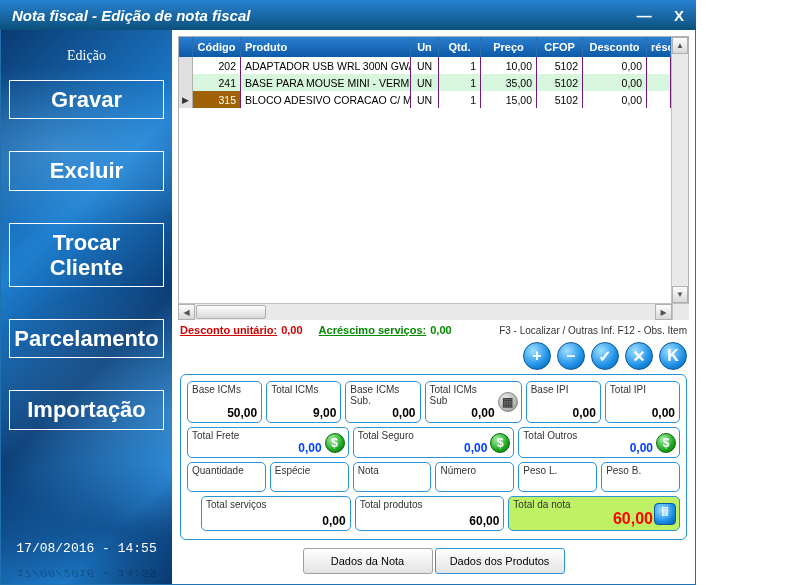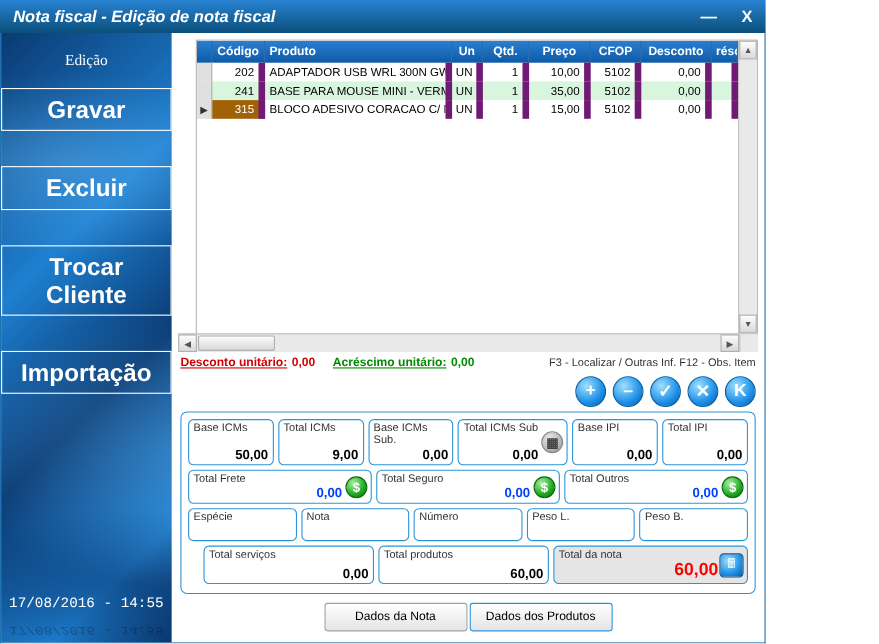--- a/index.html
+++ b/index.html
@@ -40,24 +40,24 @@
 .timestamp {
   position: absolute; bottom: 28px; left: 0; right: 0; text-align: center;
   font-size: 13px; font-family: "Courier New", monospace; color: #fff; z-index: 1;
 }
 .shadowts {
   position: absolute; bottom: 4px; left: 0; right: 0; text-align: center;
   font-size: 13px; font-family: "Courier New", monospace;
   color: rgba(0,0,0,0.25); transform: scaleY(-0.8) skewX(-8deg);
 }
 .main { flex: 1; padding: 6px 6px 0 6px; display: flex; flex-direction: column; }
-.gridwrap { height: 268px; display: flex; border: 1px solid #b0b0b0; margin-left: 16px; }
+.gridwrap { height: 268px; display: flex; border: 1px solid #b0b0b0; }
 .grid { flex: 1; overflow: hidden; background: #fff; display: flex; flex-direction: column; }
 .ghead { display: flex; background: linear-gradient(to bottom,#2b7fd1,#0d5aa7); color: #fff; font-size: 11px; font-weight: bold; height: 20px; }
-.ghead .c, .grow .c { border-right: 6px solid #701a75; padding: 2px 4px; overflow: hidden; white-space: nowrap; }
+.ghead .c, .grow .c { border-right: 1px solid #701a75; padding: 2px 4px; overflow: hidden; white-space: nowrap; }
 .ghead .c { border-right: 1px solid #2a6eaf; display: flex; align-items: center; }
 .c-mark { width: 14px; background: #8e8e8e; }
 .ghead .c-mark { background: linear-gradient(to bottom,#2b7fd1,#0d5aa7); }
 .c-code { width: 48px; text-align: right; justify-content: center; }
 .c-prod { width: 170px; }
 .c-un { width: 28px; text-align: center; justify-content: center; }
 .c-qtd { width: 42px; text-align: right; justify-content: center; }
 .c-preco { width: 56px; text-align: right; justify-content: center; }
 .c-cfop { width: 46px; text-align: right; justify-content: center; }
 .c-desc { width: 64px; text-align: right; justify-content: center; }
@@ -143,20 +143,21 @@
       <span>X</span>
     </div>
   </div>
   <div class="content">
     <div class="sidebar">
       <div class="wave"></div>
       <div class="heading">Edição</div>
       <button class="sidebtn">Gravar</button>
       <button class="sidebtn">Excluir</button>
       <button class="sidebtn">Trocar Cliente</button>
+      <button class="sidebtn">Parcelamento</button>
       <button class="sidebtn">Importação</button>
       <div class="timestamp">17/08/2016 - 14:55</div>
       <div class="shadowts">17/08/2016 - 14:55</div>
     </div>
 
     <div class="main">
       <div class="gridwrap">
         <div class="grid">
           <div class="ghead">
             <div class="c c-mark"></div>
@@ -217,21 +218,21 @@
             <div class="thumb"></div>
           </div>
         <div class="btn">▶</div>
         <div class="corner"></div>
       </div>
 
       <div class="infoline">
         <span class="red">Desconto unitário:</span>
         <span class="redv">0,00</span>
         <span style="width:8px"></span>
-        <span class="green">Acréscimo unitário:</span>
+        <span class="green">Acréscimo serviços:</span>
         <span class="greenv">0,00</span>
         <span class="hints">F3 - Localizar / Outras Inf.  F12 - Obs. Item</span>
       </div>
 
       <div class="actions">
         <div class="circlebtn">+</div>
         <div class="circlebtn">–</div>
         <div class="circlebtn">✓</div>
         <div class="circlebtn">✕</div>
         <div class="circlebtn">K</div>
@@ -277,20 +278,24 @@
               <div class="mini">$</div>
             </div>
           <div class="fieldbox withbtn" style="flex:2">
               <span class="lbl">Total Outros</span>
               <span class="val blue">0,00</span>
               <div class="mini">$</div>
             </div>
         </div>
         <div class="prow">
           <div class="fieldbox">
+              <span class="lbl">Quantidade</span>
+              <span class="val"></span>
+            </div>
+          <div class="fieldbox">
               <span class="lbl">Espécie</span>
               <span class="val"></span>
             </div>
           <div class="fieldbox">
               <span class="lbl">Nota</span>
               <span class="val"></span>
             </div>
           <div class="fieldbox">
               <span class="lbl">Número</span>
               <span class="val"></span>
@@ -306,21 +311,21 @@
         </div>
         <div class="prow">
           <div class="fieldbox" style="flex:2;margin-left:14px">
               <span class="lbl">Total serviços</span>
               <span class="val">0,00</span>
             </div>
           <div class="fieldbox" style="flex:2">
               <span class="lbl">Total produtos</span>
               <span class="val">60,00</span>
             </div>
-          <div class="fieldbox totbox red withbtn" style="flex:2;background:#e5e5e5">
+          <div class="fieldbox totbox red withbtn" style="flex:2;background:#bef264">
               <span class="lbl">Total da nota</span>
               <span class="val">60,00</span>
               <div class="calc">🖩</div>
             </div>
         </div>
       </div>
 
       <div class="tabs">
         <div class="tabbtn">Dados da Nota</div>
         <div class="tabbtn active">Dados dos Produtos</div>

